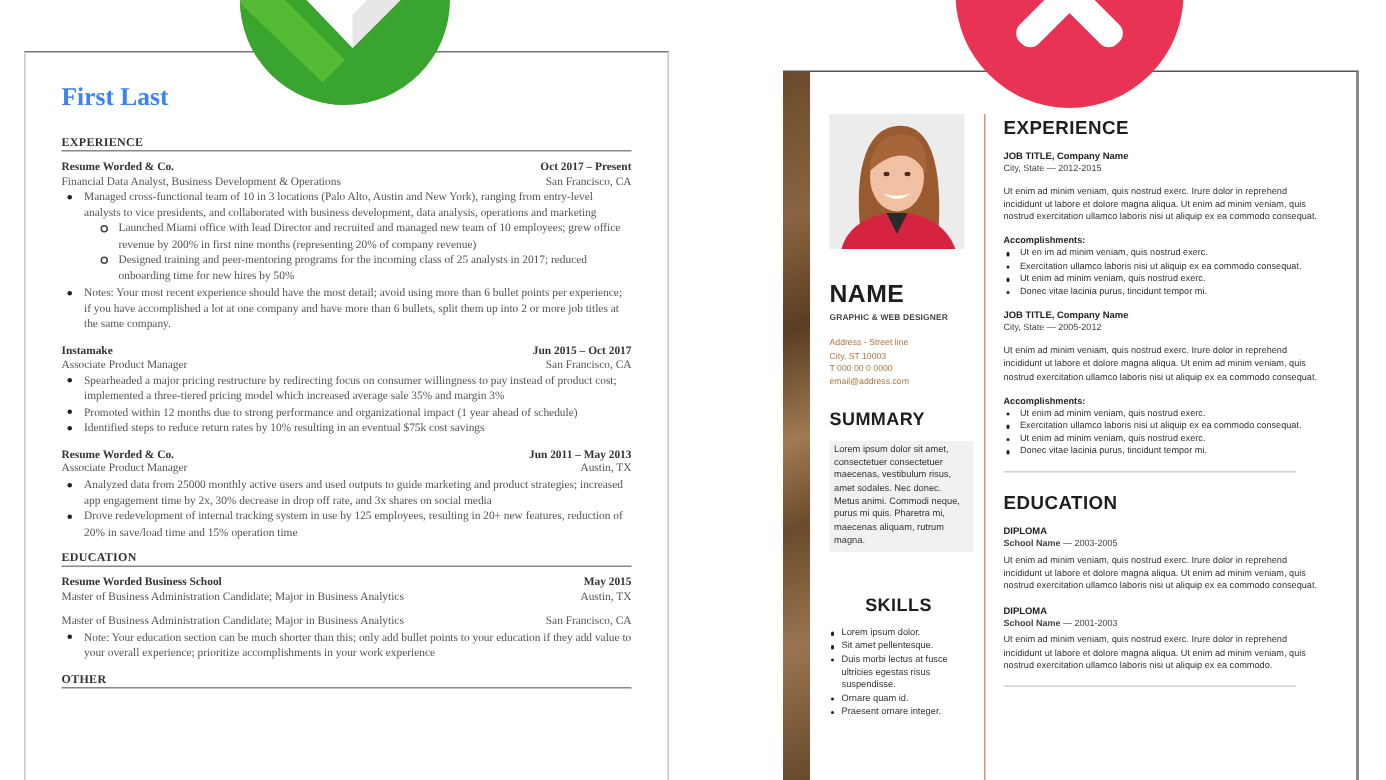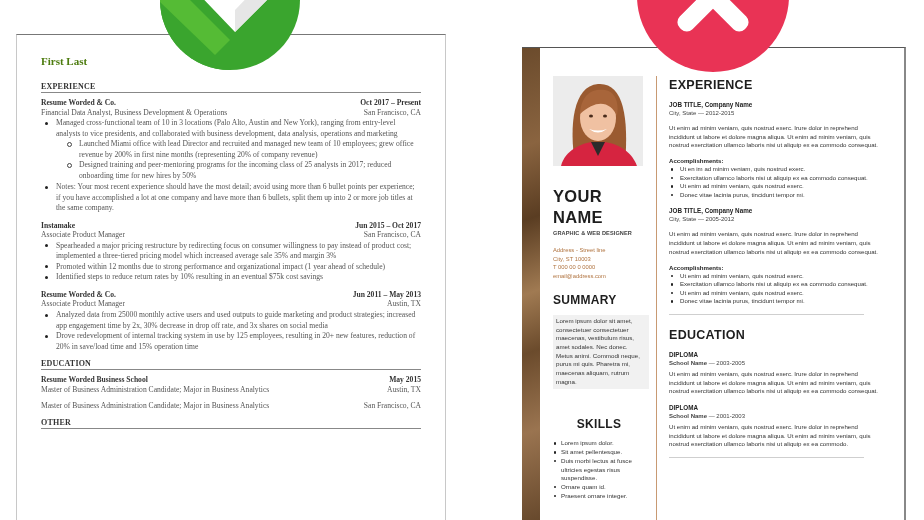--- a/index.html
+++ b/index.html
@@ -6,21 +6,21 @@
   html, body { width: 924px; height: 520px; overflow: hidden; background: #ffffff; }
   body { position: relative; font-family: "Liberation Serif", serif; }
 
   
   .good-doc {
     position: absolute; left: 16px; top: 34px; width: 430px; height: 500px;
     background: #fff; border-left: 1px solid #c8c8c8; border-right: 1px solid #c8c8c8;
     border-top: 1px solid #777;
     padding: 20px 24px 0 24px; color: #333;
   }
-  .good-name { font-family: "Liberation Serif", serif; font-weight: bold; font-size: 11px; color: #4d7c0f; margin-bottom: 15px; }
+  .good-name { font-family: "Liberation Serif", serif; font-weight: bold; font-size: 17px; color: #3b82f6; margin-bottom: 15px; }
   .good-contact { font-size: 8.8px; color: #444; margin-bottom: 7px; }
   .g-section { font-size: 8px; font-weight: bold; color: #333; letter-spacing: 0.2px; border-bottom: 1px solid #888; padding-bottom: 1px; margin-bottom: 5px; margin-top: 2px; }
   .g-entry { margin-bottom: 7px; }
   .g-row { display: flex; justify-content: space-between; font-size: 7.6px; line-height: 9.6px; }
   .g-row .l-b { font-weight: bold; color: #333; }
   .g-row .r-b { font-weight: bold; color: #333; }
   .g-row .l { color: #555; }
   .g-row .r { color: #555; }
   .g-bullets { list-style: none; margin-top: 1px; }
   .g-bullets li { position: relative; padding-left: 15px; font-size: 7.6px; line-height: 10.5px; color: #555; }
@@ -156,20 +156,23 @@
       <span class="l">Master of Business Administration Candidate; Major in Business Analytics</span>
       <span class="r">Austin, TX</span>
     </div>
   </div>
 
   <div class="g-entry">
     <div class="g-row">
       <span class="l">Master of Business Administration Candidate; Major in Business Analytics</span>
       <span class="r">San Francisco, CA</span>
     </div>
+    <ul class="g-bullets">
+      <li>Note: Your education section can be much shorter than this; only add bullet points to your education if they add value to your overall experience; prioritize accomplishments in your work experience</li>
+    </ul>
   </div>
 
   <div class="g-section">OTHER</div>
 </div>
 
 <div class="check-icon">
   <svg width="140" height="140" viewBox="0 0 140 140">
     <polygon points="0,70 70,140 0,140" fill="#3aa52e"></polygon>
     <polygon points="0,40 70,110 55,125 0,72" fill="#55bb35"></polygon>
     <polygon points="30,55 52,35 75,58 118,15 140,37 75,102" fill="#ffffff"></polygon>
@@ -190,21 +193,20 @@
       <ellipse cx="38" cy="40" rx="2" ry="1.5" fill="#4a2c1c"></ellipse>
       <ellipse cx="52" cy="40" rx="2" ry="1.5" fill="#4a2c1c"></ellipse>
       <path d="M8,90 C12,74 28,68 38,66 L52,66 C64,68 78,74 84,90 Z" fill="#d62440"></path>
       <path d="M38,66 L45,80 L52,66 Z" fill="#2b2b2b"></path>
     </svg>
   </div>
 
   <div class="bad-vline"></div>
 
   <div class="bad-left">
-    <div class="bad-name">YOUR</div>
     <div class="bad-name">NAME</div>
     <div class="bad-role">GRAPHIC &amp; WEB DESIGNER</div>
     <div class="bad-contact">
       <div>Address - Street line</div>
       <div>City, ST 10003</div>
       <div>T 000 00 0 0000</div>
       <div>email@address.com</div>
     </div>
     <div class="bad-h bad-summary-h">SUMMARY</div>
     <div class="bad-summary">Lorem ipsum dolor sit amet, consectetuer consectetuer maecenas, vestibulum risus, amet sodales. Nec donec. Metus animi. Commodi neque, purus mi quis. Pharetra mi, maecenas aliquam, rutrum magna.</div>

